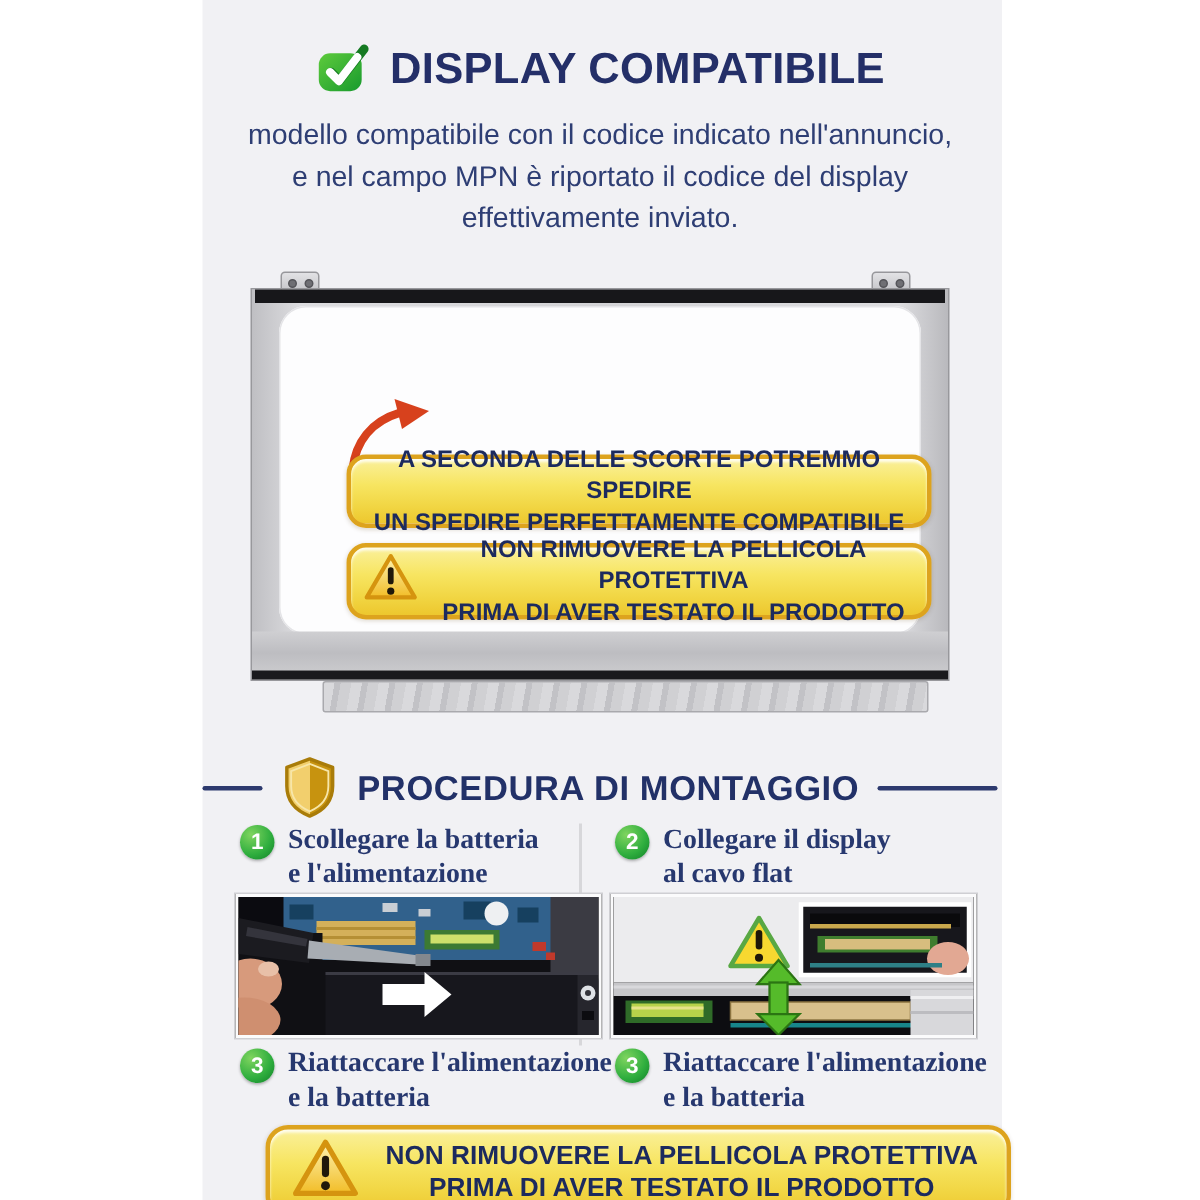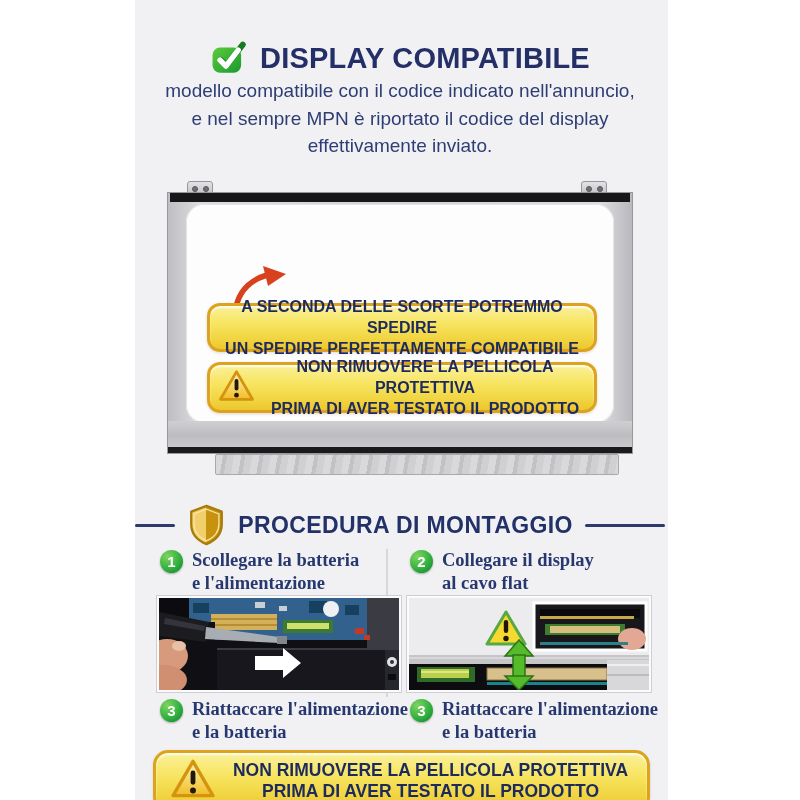--- a/index.html
+++ b/index.html
@@ -1,21 +1,21 @@
 <!DOCTYPE html>
 <html><head>
 <meta charset="utf-8">
 <style>
   * { margin:0; padding:0; box-sizing:border-box; }
   html,body { width:800px; height:800px; background:#ffffff; font-family:"Liberation Sans", sans-serif; }
   .stage { position:relative; width:800px; height:800px; overflow:hidden; }
   .content-col { position:absolute; left:135px; top:0; width:533px; height:800px; background:#f1f1f4; }
 
   
-  .hdr { position:absolute; left:0; top:40px; width:800px; display:flex; justify-content:center; align-items:center; gap:13px; }
+  .hdr { position:absolute; left:0; top:28px; width:800px; display:flex; justify-content:center; align-items:center; gap:13px; }
   .hdr-title { font-size:29px; font-weight:bold; color:#242f68; letter-spacing:.2px; }
 
   
   .intro { position:absolute; left:150px; top:77px; width:500px; text-align:center; color:#2e3e74; font-size:19px; line-height:27.5px; }
 
   
   .panel { position:absolute; left:167px; top:181px; width:466px; height:296px; }
   .bracket { position:absolute; top:0; width:26px; height:15px; background:linear-gradient(180deg,#e2e2e5,#c3c3c7); border:1px solid #97979b; border-radius:3px 3px 1px 1px; display:flex; justify-content:center; align-items:center; gap:5px; }
   .bracket i { width:6px; height:6px; border-radius:50%; background:#6f6f74; border:1px solid #55555a; }
   .bezel { position:absolute; left:0; top:11px; width:466px; height:262px; background:linear-gradient(90deg,#bfbfc3,#dddde0 7%,#d3d3d6 50%,#dddde0 93%,#b9b9bd); border:1px solid #98989c; }
@@ -25,21 +25,21 @@
   .bezel-bottomedge { position:absolute; left:0; bottom:0; width:100%; height:6px; background:#1a1a1d; }
   .foil { position:absolute; left:48px; top:273px; width:404px; height:21px; border:1px solid #a9a9ad; border-radius:2px;
           background:repeating-linear-gradient(100deg,#d9d9dc 0 7px,#c2c2c6 7px 11px,#d0d0d3 11px 18px), linear-gradient(180deg,#dcdcdf,#bfbfc3); }
 
   .red-arrow { position:absolute; left:58px; top:84px; }
 
   .yellow-banner { border:3px solid #dda31e; border-radius:13px;
       background:linear-gradient(180deg,#faf09b 0%,#f7e561 40%,#f1d542 75%,#edc72e 100%);
       box-shadow:inset 0 2px 2px rgba(255,255,255,.85), 0 1px 3px rgba(90,60,0,.18);
       color:#1c2a5e; font-weight:bold; text-align:center;
-      display:flex; align-items:center; justify-content:center; }
+      display:flex; align-items:center; justify-content:center;margin-left:24px; }
   .banner-stock { position:absolute; left:40px; top:122px; width:390px; height:49px; font-size:16px; line-height:21px; }
   .banner-film  { position:absolute; left:40px; top:181px; width:390px; height:51px; font-size:16px; line-height:21px; gap:9px; padding:0 8px; }
 
   
   .mont-hdr { position:absolute; left:0; top:504px; width:800px; display:flex; justify-content:center; align-items:center; gap:12px; }
   .mont-line { height:3px; background:#2d3a6e; border-radius:2px; }
   .mont-line.l { width:40px; } .mont-line.r { width:80px; }
   .mont-title { font-size:23px; font-weight:bold; color:#223168; letter-spacing:.4px; }
 
   
@@ -75,21 +75,21 @@
         <rect x="3" y="8" width="34" height="30" rx="9" fill="url(#ckg)"></rect>
         <path d="M13 23 L19.5 29.5 L39 4.5" fill="none" stroke="#157a22" stroke-width="7" stroke-linecap="round" stroke-linejoin="round"></path>
         <path d="M12 23 L19 30 L33.5 11" fill="none" stroke="#ffffff" stroke-width="6.5" stroke-linecap="round" stroke-linejoin="round"></path>
       </svg>
     </span>
     <span class="hdr-title">DISPLAY COMPATIBILE</span>
   </div>
 
   <div class="intro">
     <div>modello compatibile con il codice indicato nell'annuncio,</div>
-    <div>e nel sempre MPN è riportato il codice del display</div>
+    <div>e nel campo MPN è riportato il codice del display</div>
     <div>effettivamente inviato.</div>
   </div>
 
   <div class="panel">
     <div class="bracket" style="left:20px;">
         <i></i>
         <i></i>
       </div>
     <div class="bracket" style="left:414px;">
         <i></i>

